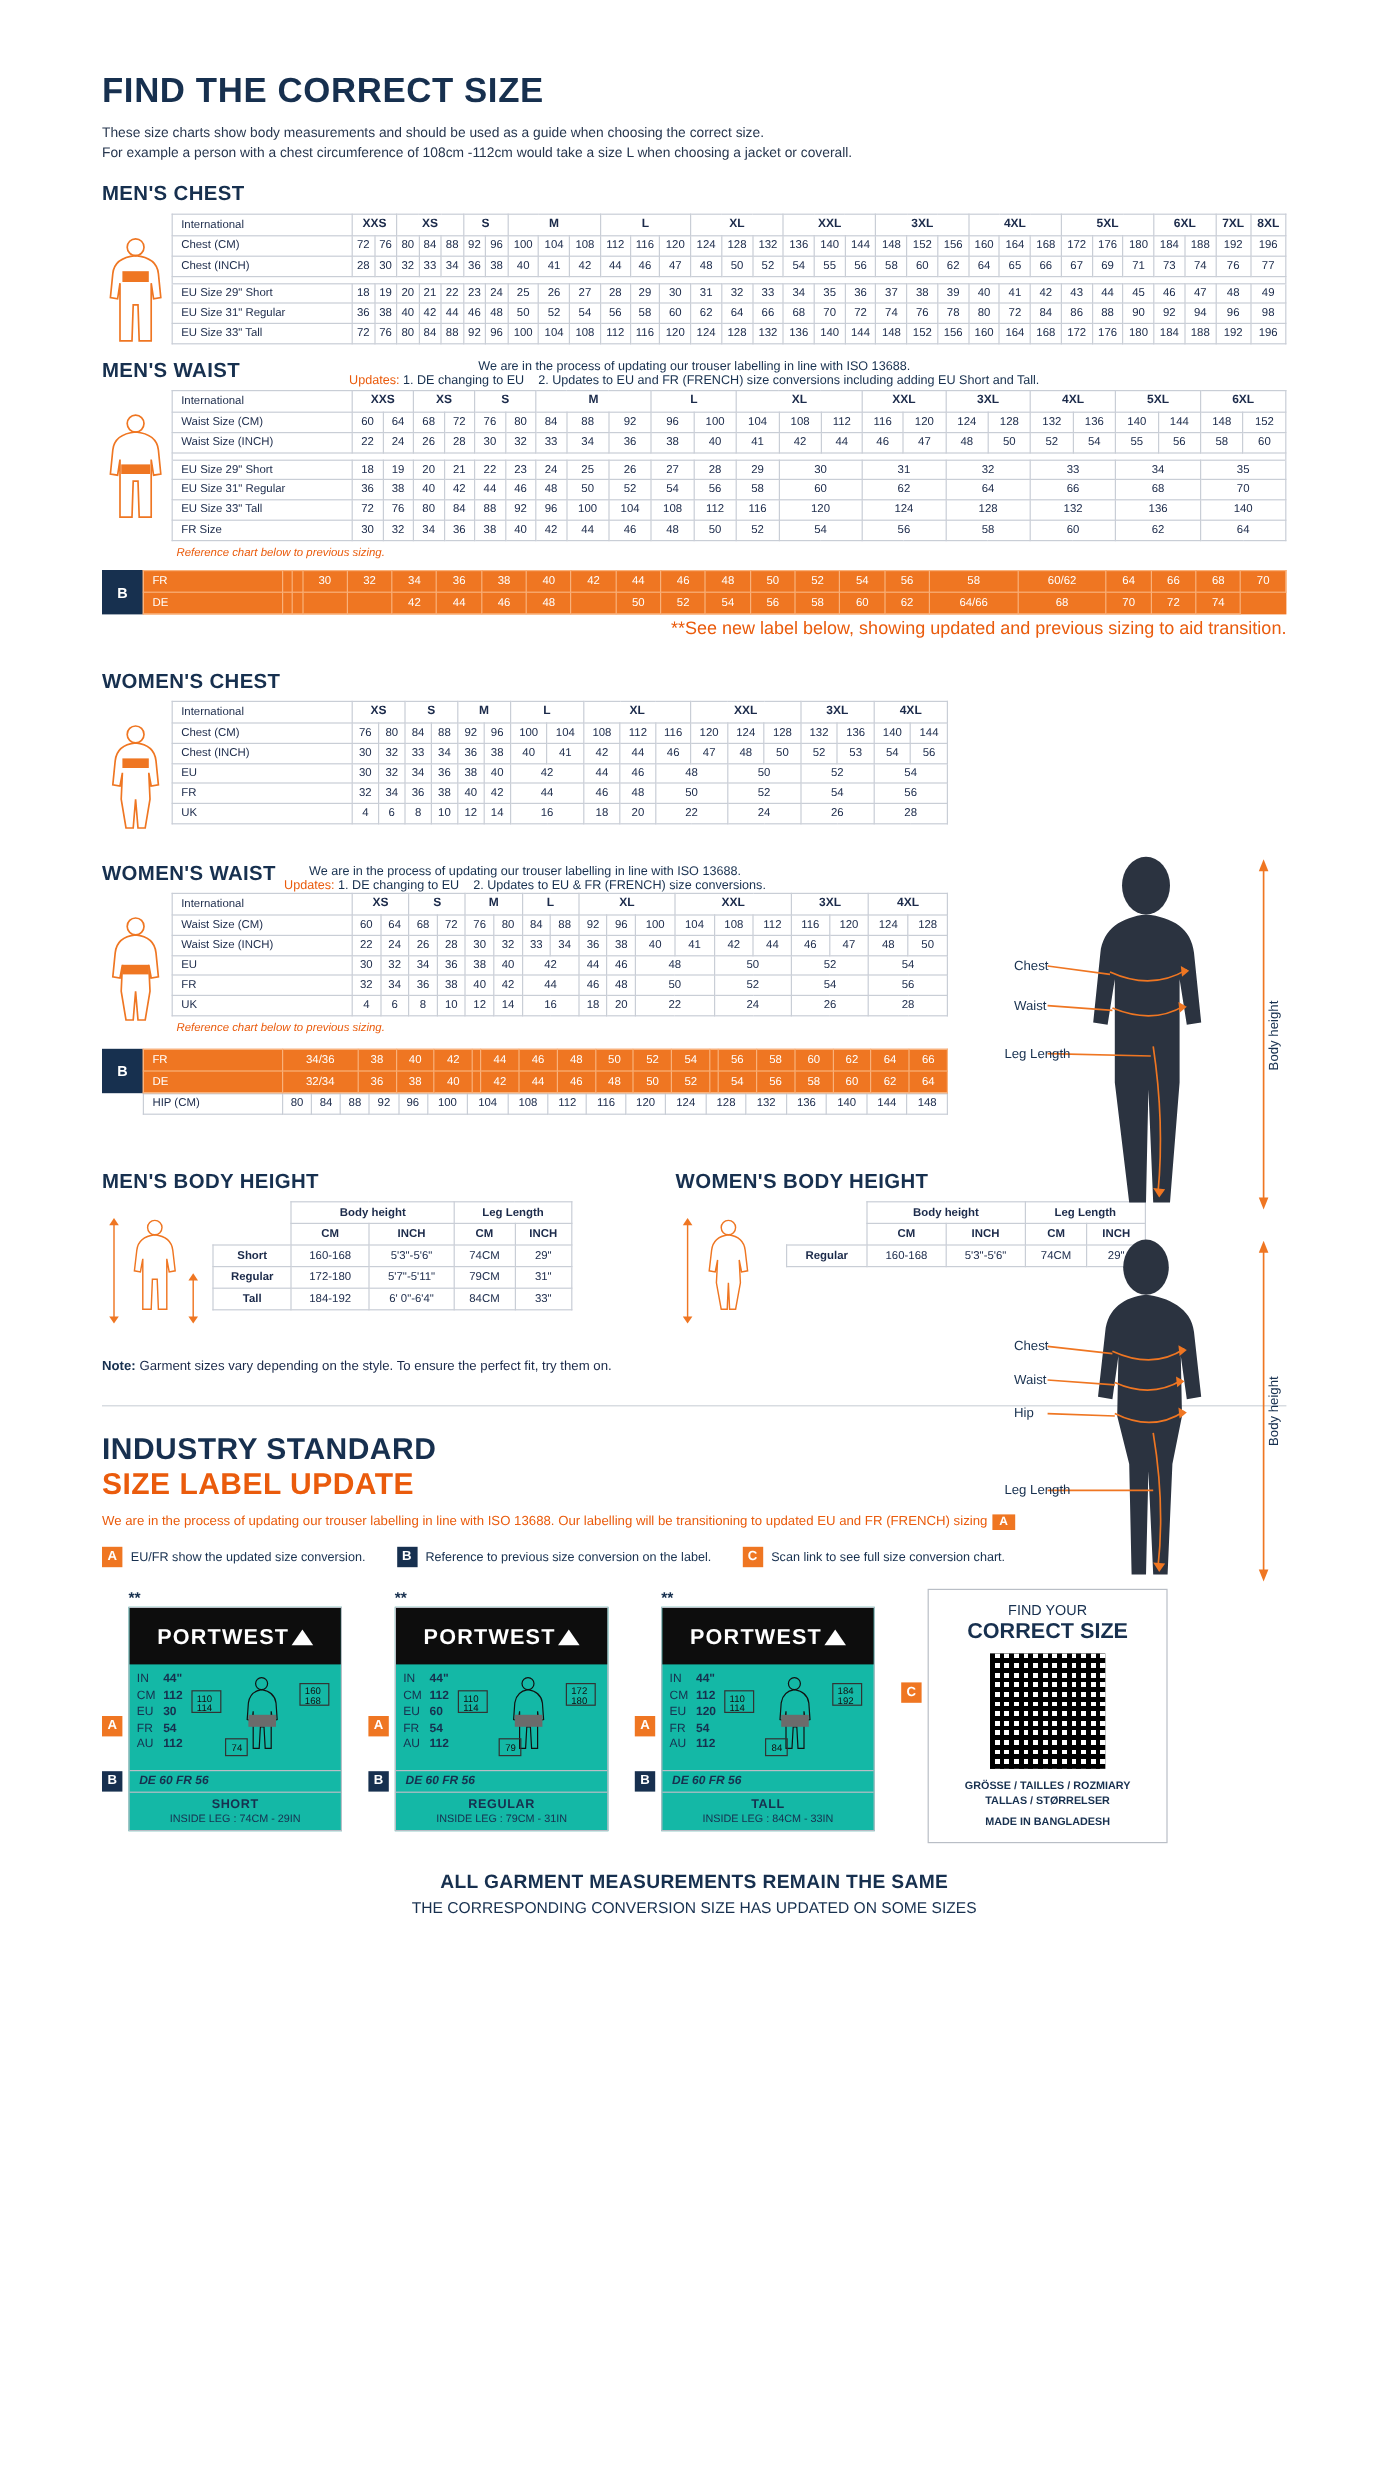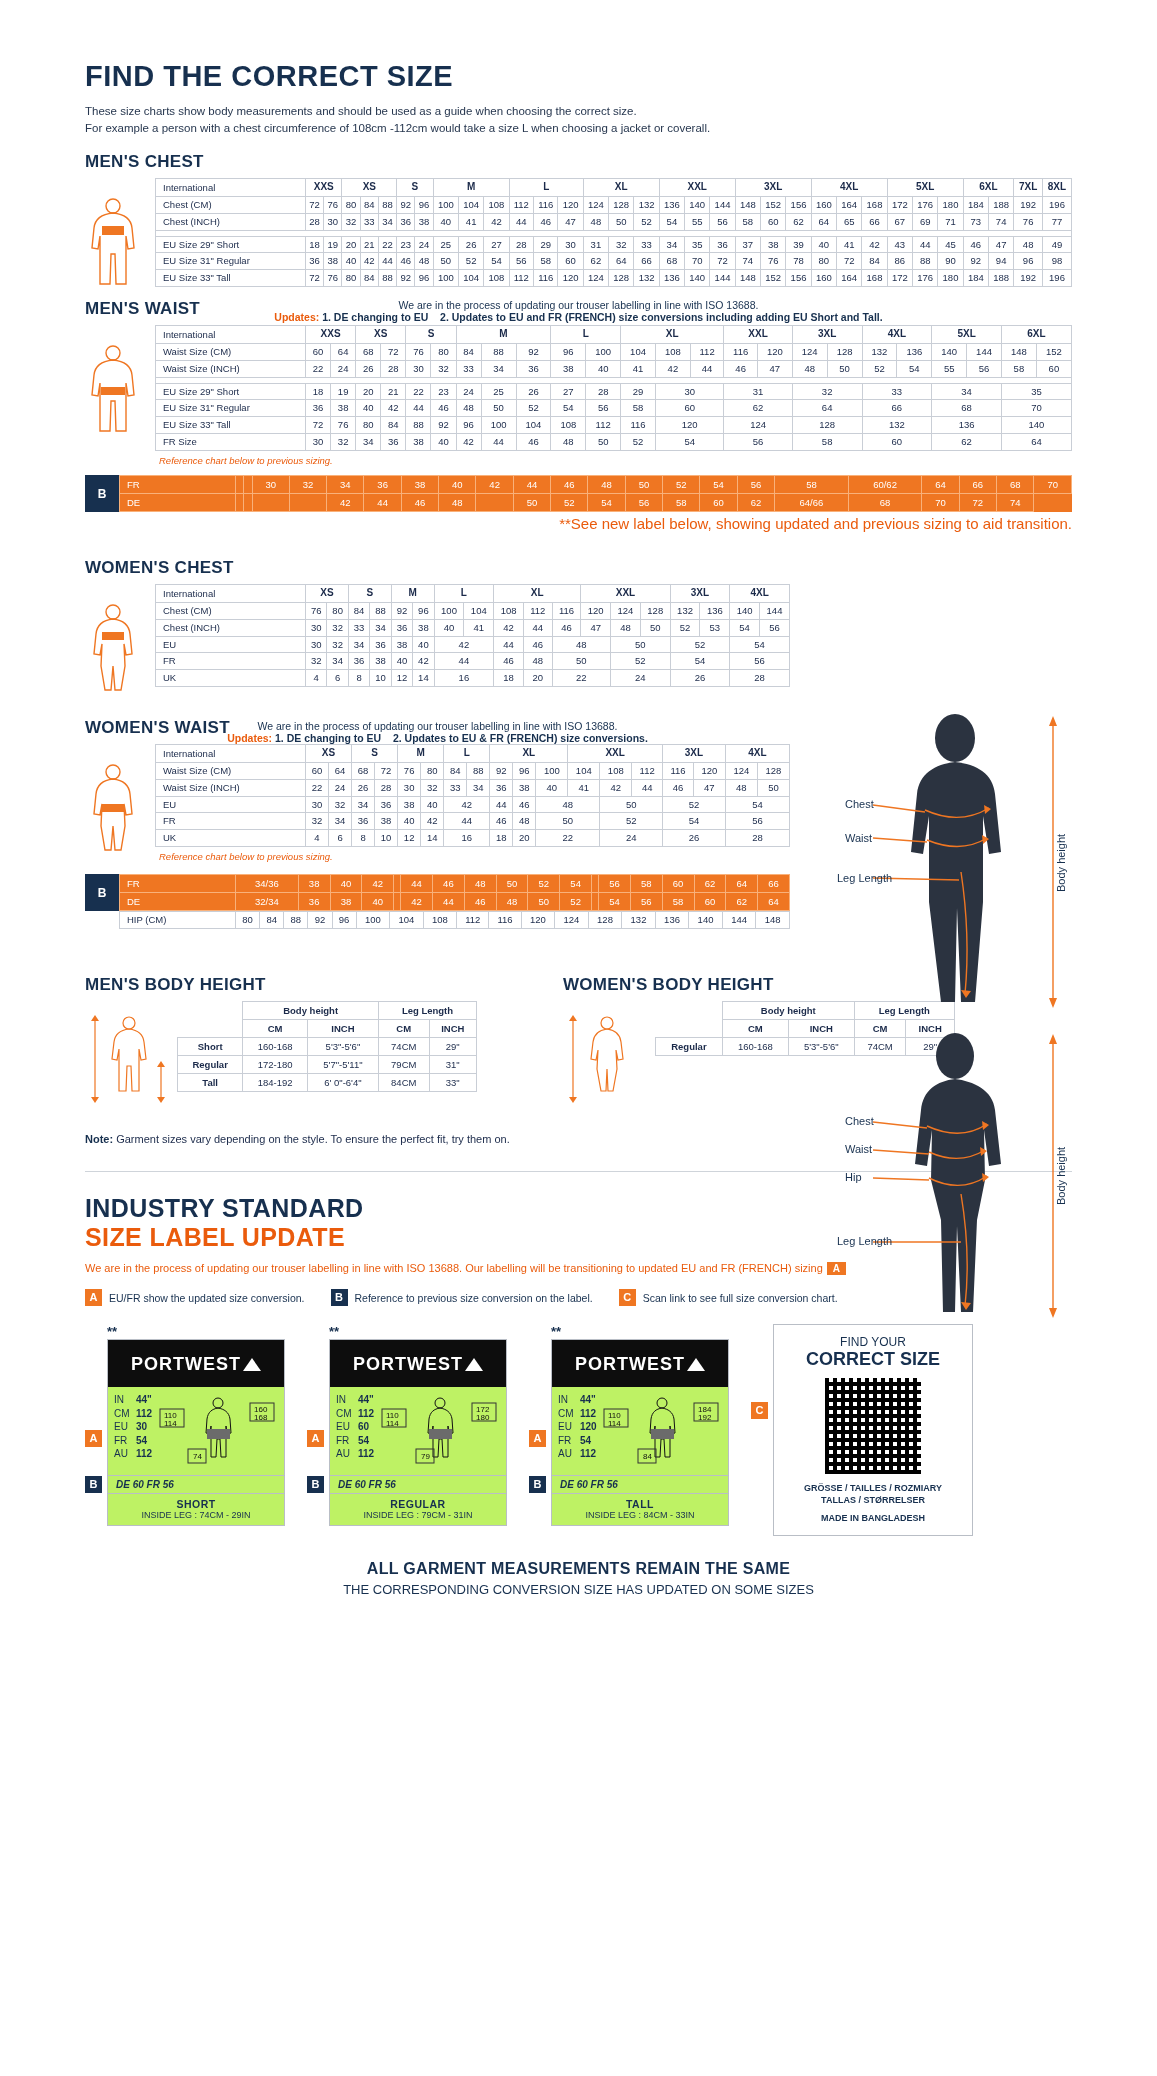--- a/index.html
+++ b/index.html
@@ -24,21 +24,21 @@
   .intro { font-size: 11.5px; line-height: 1.45; color: #27374f; margin-bottom: 16px; }
 
   h2.section-title {
     font-size: 17px;
     color: #17304f;
     letter-spacing: 0.3px;
     font-weight: bold;
     margin: 16px 0 6px 0;
   }
 
-  .sec-row { display: flex; align-items: flex-start; gap: 12px; }
+  .sec-row { display: flex; align-items: flex-start; gap: 0px; }
   .fig-col { width: 58px; flex: 0 0 58px; padding-top: 18px; }
   .tbl-col { flex: 1 1 auto; }
 
   table.sz { border-collapse: collapse; width: 100%; font-size: 9.5px; }
   table.sz th, table.sz td {
     border: 1px solid #c9ced6;
     text-align: center;
     padding: 2px 1px;
     color: #1b2a4a;
     line-height: 1.25;
@@ -47,21 +47,21 @@
   table.sz td.lbl, table.sz th.lbl {
     text-align: left;
     padding-left: 7px;
     width: 150px;
     font-weight: normal;
   }
   table.sz tr.hdr th { font-weight: bold; font-size: 10px; }
   table.sz tr.hdr th.lbl { font-weight: normal; font-size: 9.5px; }
   table.sz tr.spacer td { border-left: 1px solid #c9ced6; border-right: 1px solid #c9ced6; border-top: none; border-bottom: none; height: 6px; }
   .updates-line { font-size: 10.5px; margin: 8px 0 4px 0; text-align: center; color: #17304f; }
-  .updates-line .b { font-weight: bold; }
+  .updates-line .b { font-weight: normal; }
   .updates-line .or { color: #ea5b0c; }
   .ref-prev { font-size: 9.5px; font-style: italic; color: #ea5b0c; padding-left: 4px; margin: 4px 0 2px 0;}
   .footnote-right { font-size: 15px; color: #ea5b0c; text-align: right; margin-top: 3px; }
 
   
   .orange-block { display: flex; align-items: stretch; margin-top: 2px; }
   .badge-b {
     width: 34px; flex: 0 0 34px;
     background: #17304f; color: #fff;
     font-weight: bold; font-size: 12px;
@@ -96,21 +96,21 @@
   .legend { display: flex; gap: 26px; align-items: center; font-size: 10.5px; margin-bottom: 18px; color:#17304f;}
   .legend .item { display: flex; align-items: center; gap: 7px; }
   .tag { display:inline-block; color:#fff; font-weight:bold; font-size:11px; width:17px; height:17px; line-height:17px; text-align:center; }
   .tag.a { background:#ef7622; }
   .tag.b { background:#17304f; }
   .tag.c { background:#ef7622; }
 
   .labels-row { display: flex; gap: 22px; align-items: flex-start; margin-top: 6px;}
   .label-card { width: 200px; position: relative; }
   .stars { color: #17304f; font-weight: bold; font-size: 13px; margin-left: 22px; }
-  .label-box { border: 1px solid #b9bec6; background: #bef264; margin-left: 22px; }
+  .label-box { border: 1px solid #b9bec6; background: #14b8a6; margin-left: 22px; }
   .brandbar { background: #0d0d0d; color:#fff; text-align:center; padding: 14px 0 12px 0; }
   .brandbar .pw { font-size: 18px; font-weight: bold; letter-spacing: 1px; }
   .brandbar .tri { display:inline-block; width:0;height:0;border-left:9px solid transparent;border-right:9px solid transparent;border-bottom:13px solid #fff; margin:0 0 -1px 2px;}
   .label-body { display: flex; padding: 6px 6px 2px 6px; min-height: 88px;}
   .codes { font-size: 10px; line-height: 1.35; width: 62px; }
   .codes .row { display:flex; gap:4px;}
   .codes .k { width: 18px; color:#17304f; }
   .codes .v { font-weight: bold; color:#17304f;}
   .figbox { flex:1; position: relative; }
   .label-foot { border-top:1px solid #b9bec6; text-align:center; font-size:9px; padding:4px 0 5px 0; color:#17304f;}

